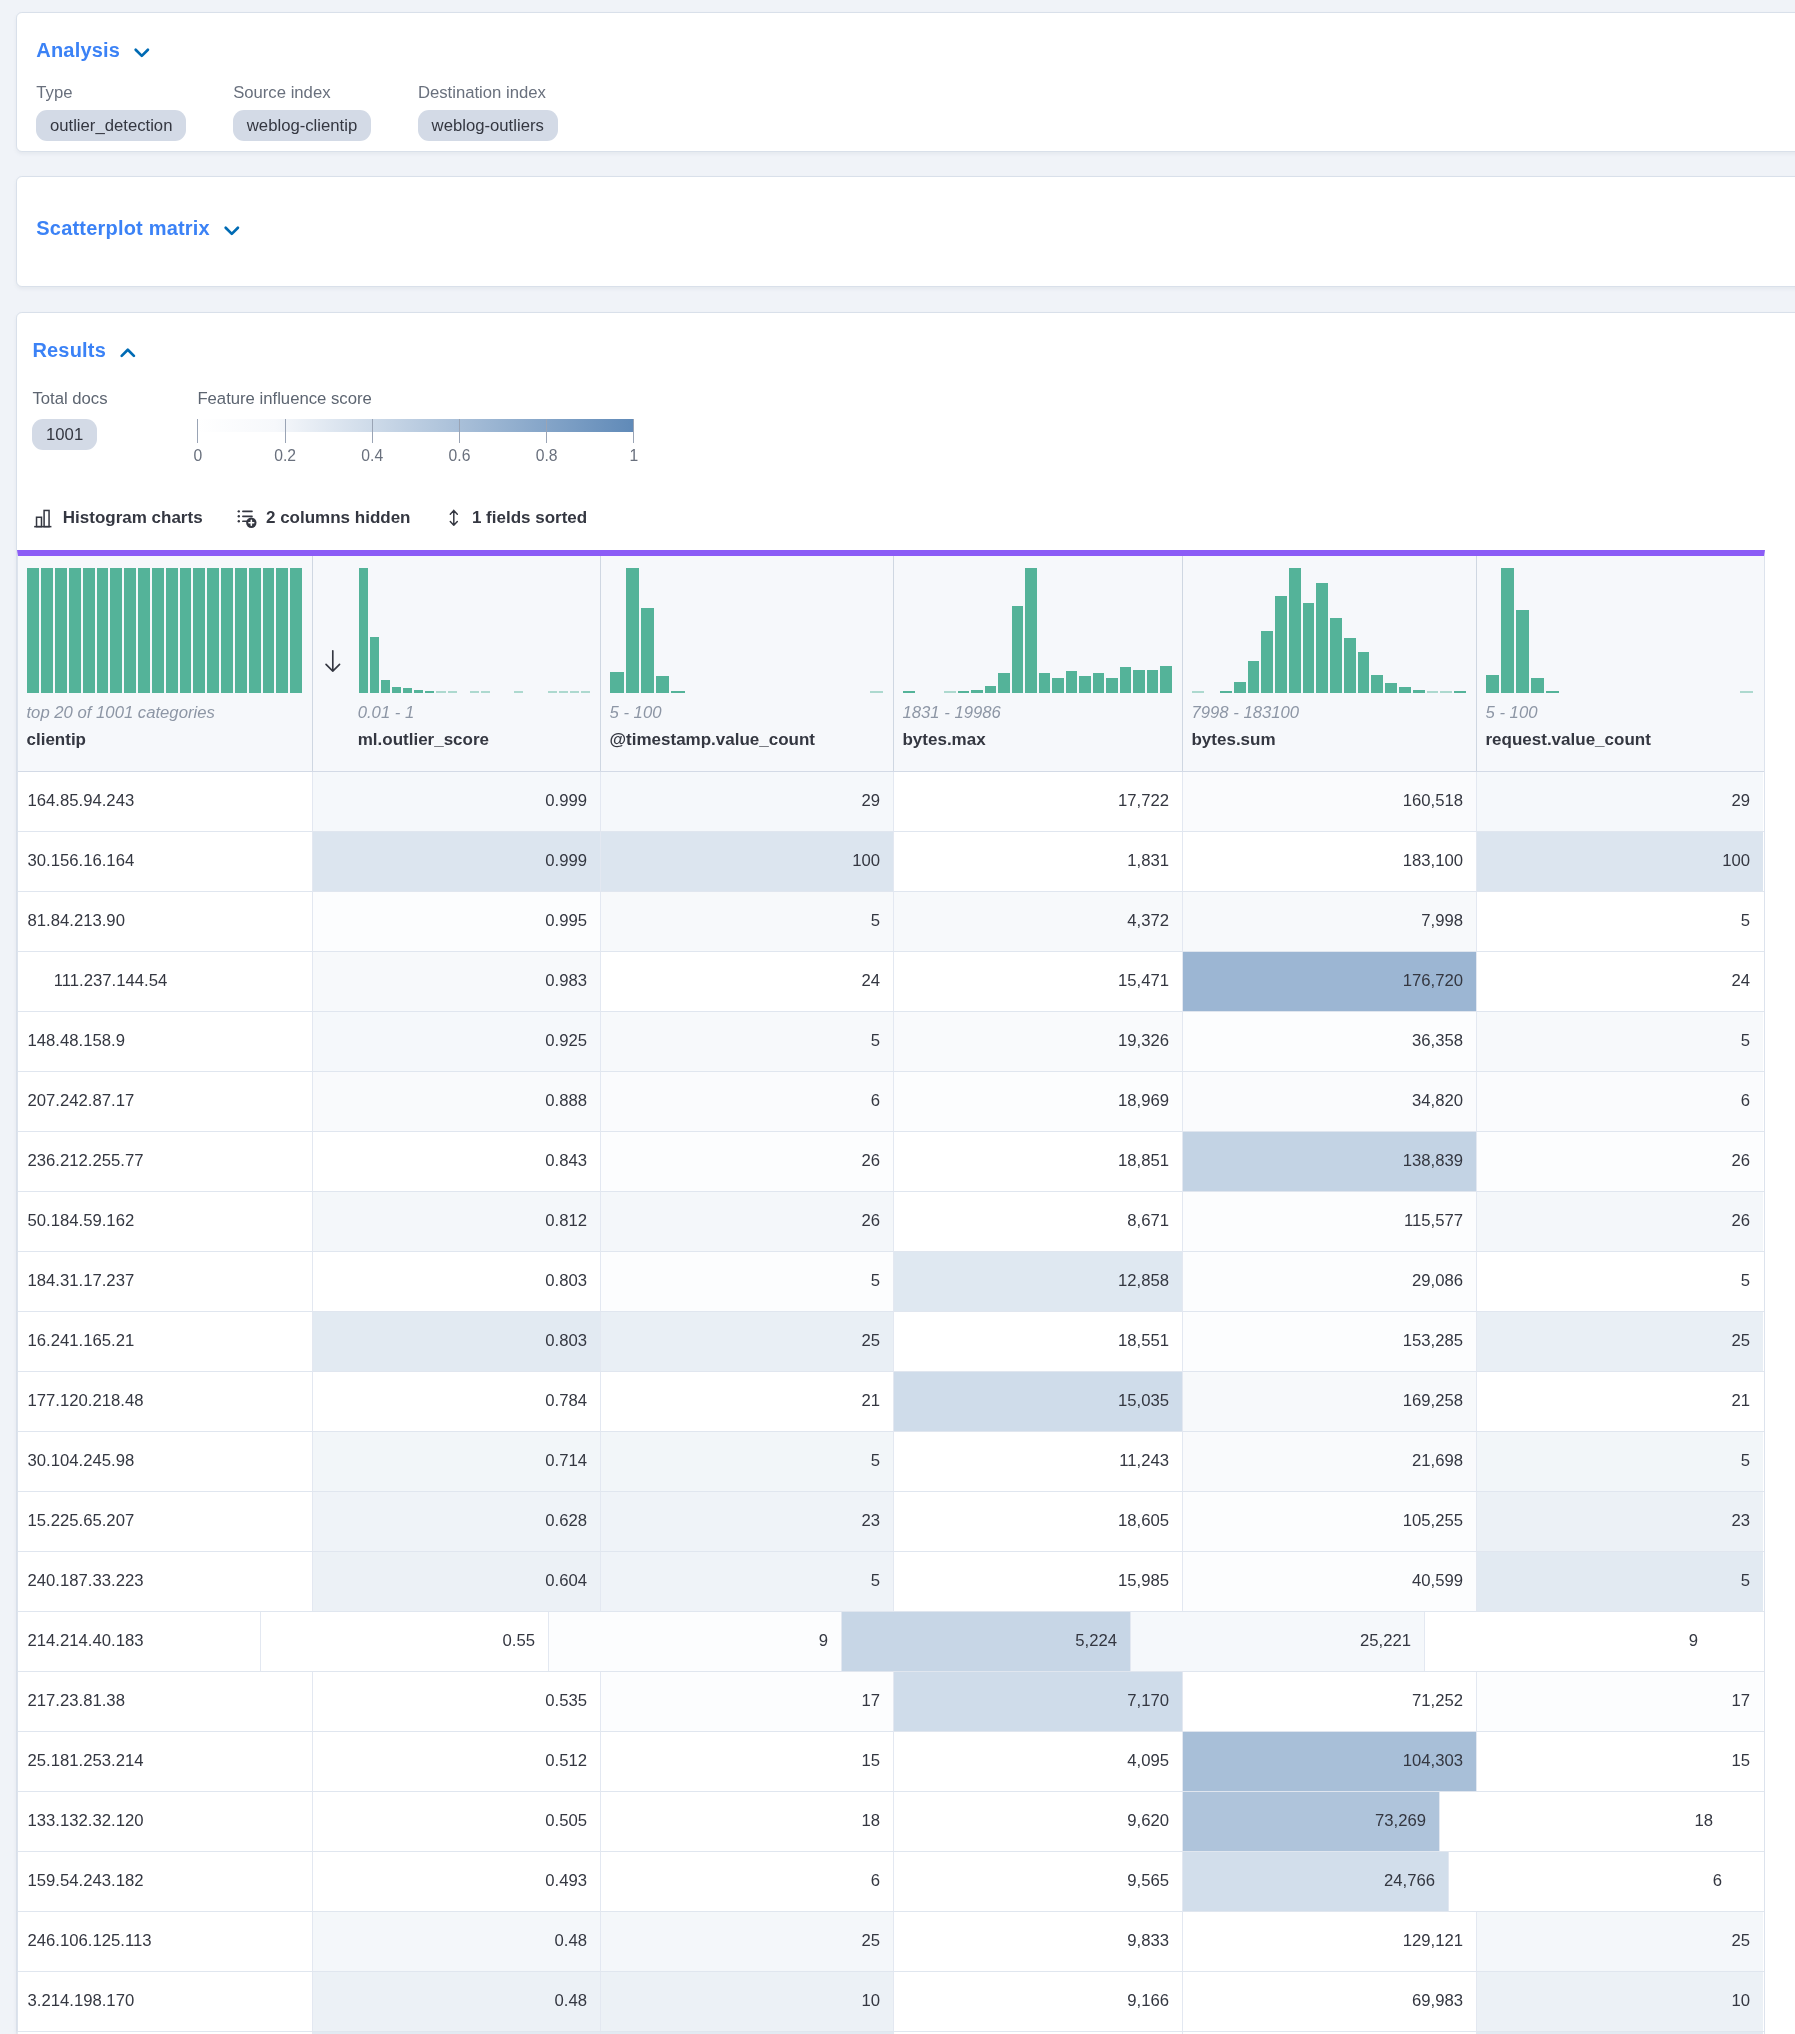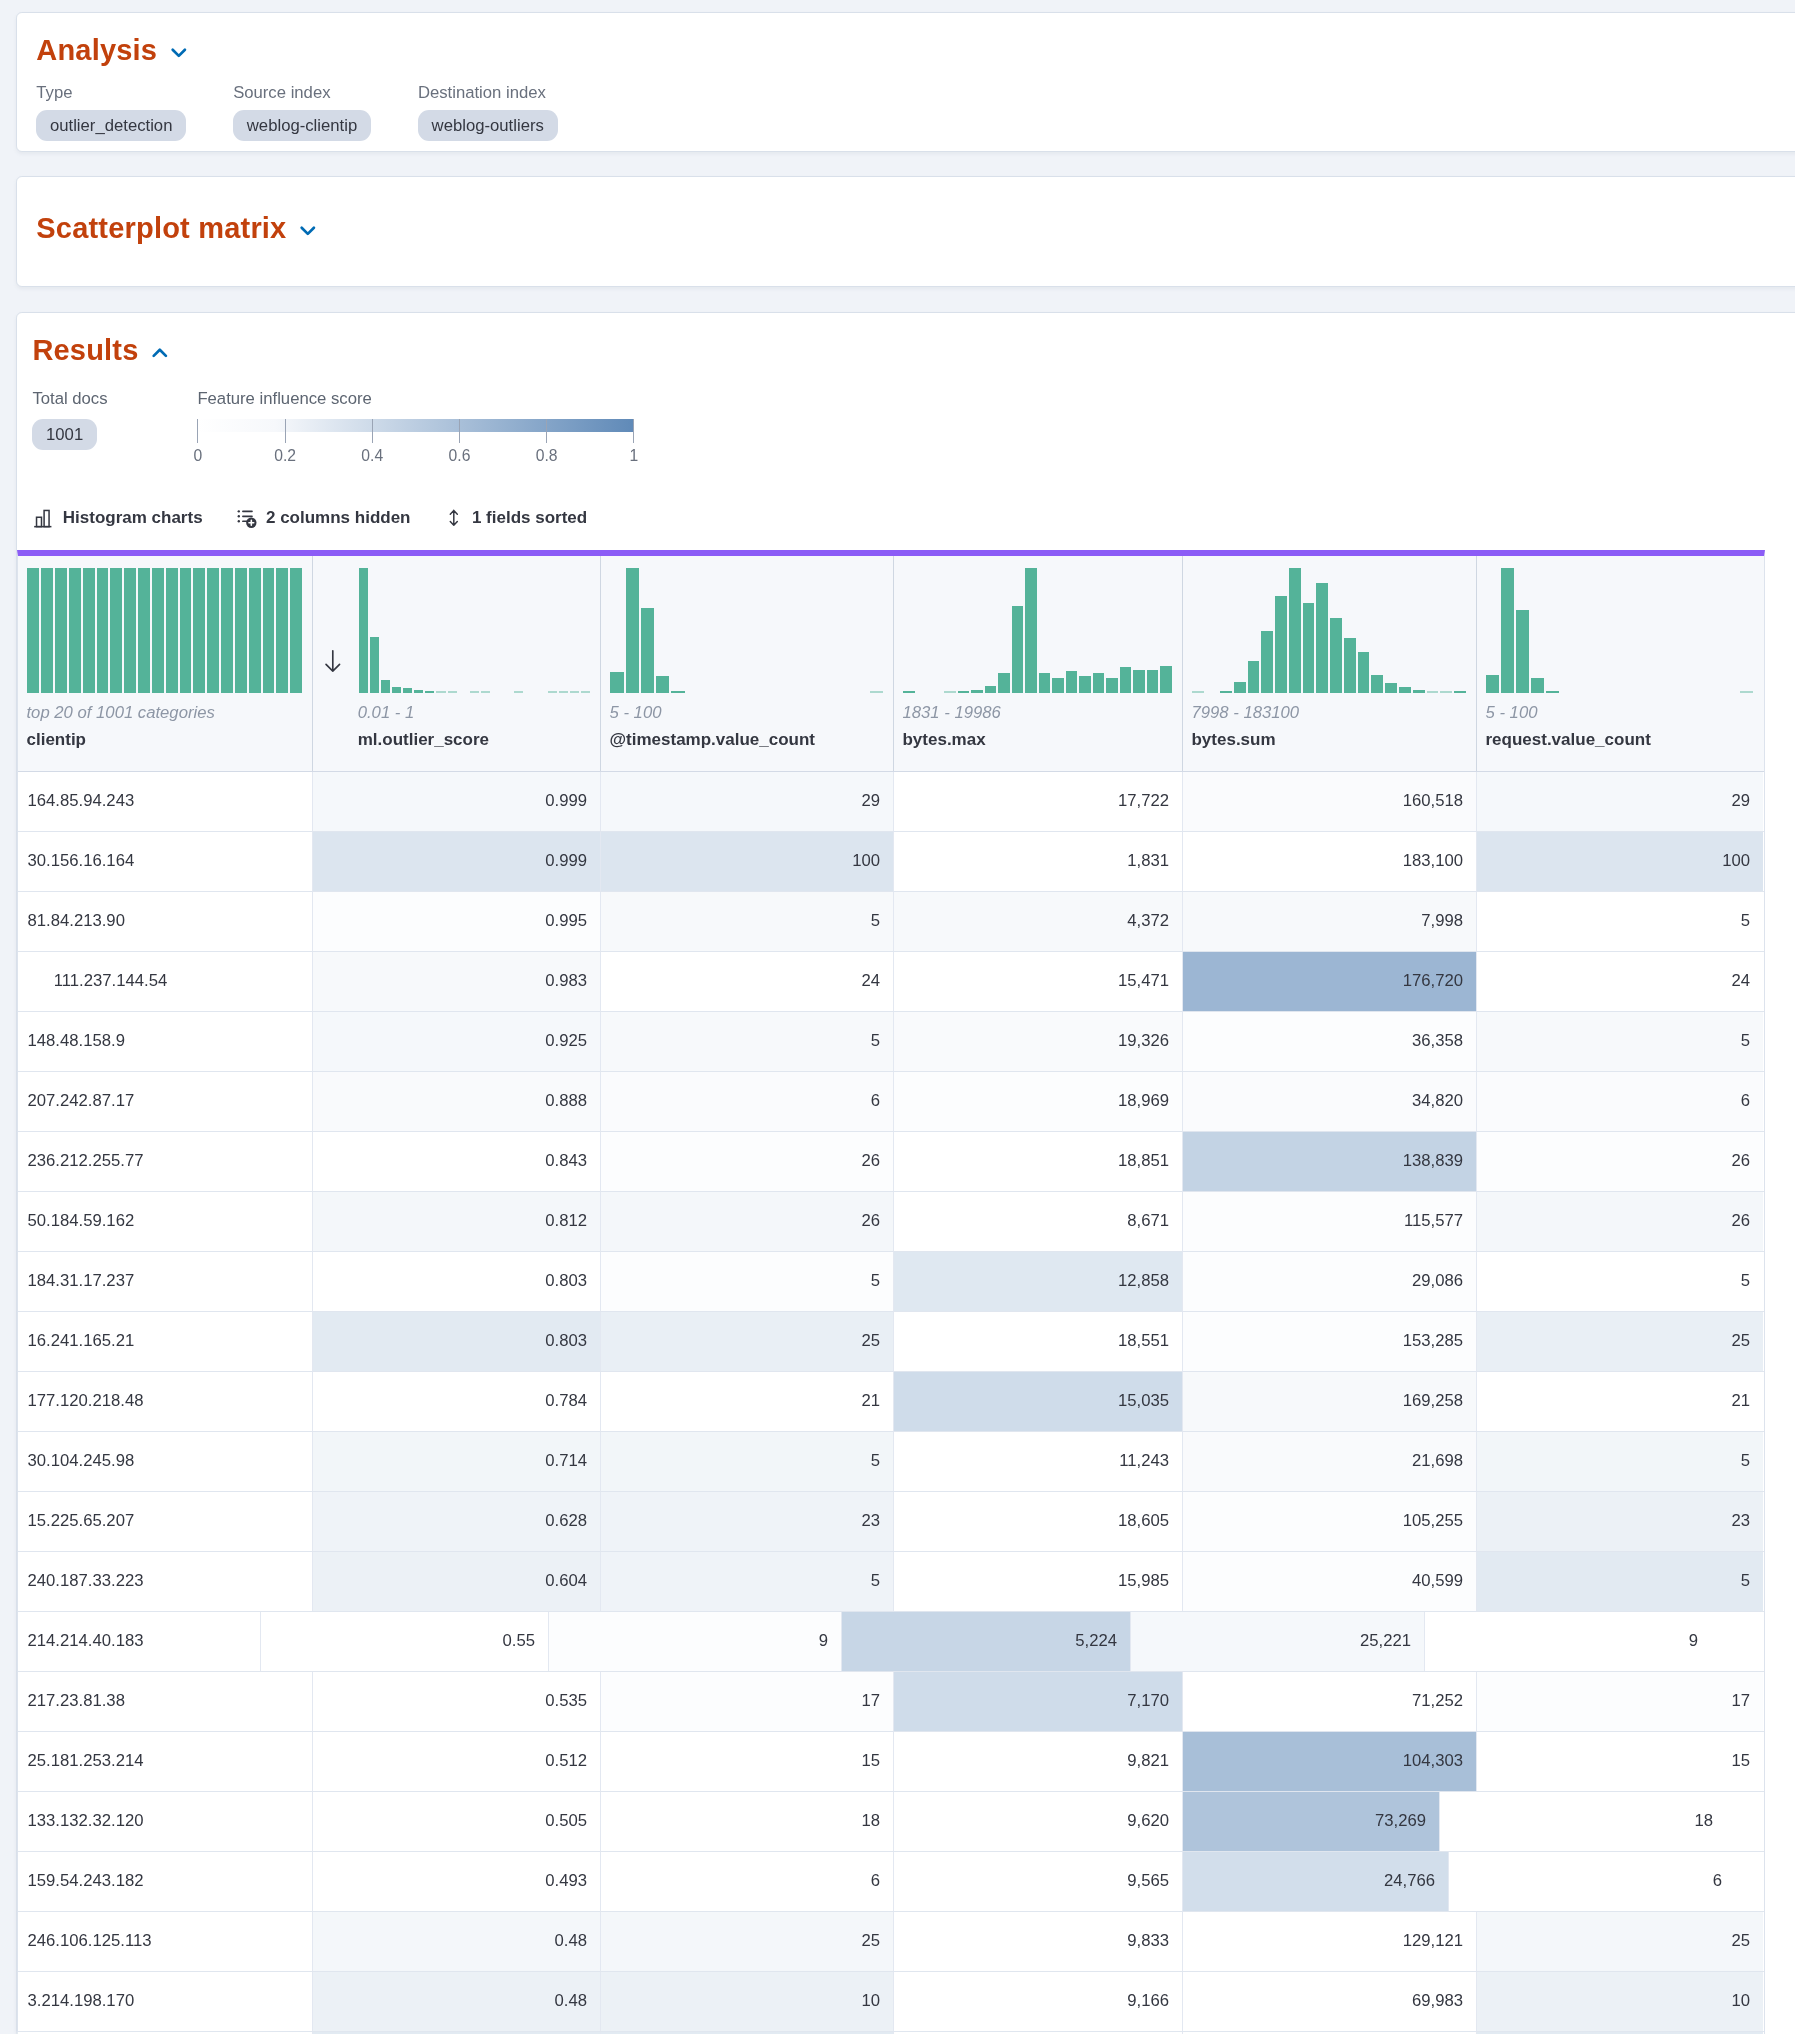--- a/index.html
+++ b/index.html
@@ -5,21 +5,21 @@
   * { box-sizing: border-box; margin: 0; padding: 0; }
   html,body { background:#eef1f7; }
   body { font-family:"Liberation Sans","DejaVu Sans",sans-serif; color:#343741; }
   .page { width:1796px; height:2035px; background:#f0f3f8; padding-top:11.8px; overflow:hidden; }
   .panel { background:#fff; border:1px solid #d9e0ea; border-radius:5.9px;
            margin:0 -13.7px 24.5px 15.7px; box-shadow:0 2px 3.9px rgba(130,140,160,.10); overflow:hidden; }
   .panel-analysis { height:140px; padding:19.6px 19.6px; }
   .panel-scatter  { height:111px; padding:33px 19.6px; }
   .panel-results  { height:1725px; padding:19.6px 0 0 0; }
   .title-row { display:flex; align-items:center; gap:11.8px; height:37px; cursor:pointer; }
-  .panel-title { font-size:29px; font-weight:600; color:#c2410c; letter-spacing:0.2px; }
+  .panel-title { font-size:20px; font-weight:600; color:#3b82f6; letter-spacing:0.2px; }
   .chev { margin-top:3.9px; }
   
   .fields-row { display:flex; gap:47px; margin-top:13.7px; }
   .field-label { font-size:16.7px; color:#69707D; margin-bottom:6.9px; }
   .badge { display:inline-block; background:#d3dae6; color:#343741; font-size:16.7px; font-weight:500;
            padding:4.9px 13.7px; border-radius:11px; line-height:21.6px; }
   
   .pad-l { margin-left:15.7px; }
   .meta-row { display:flex; margin:19.6px 0 0 15.7px; }
   .total-docs { width:118px; }
@@ -638,21 +638,21 @@
             <div class="gcell" style="width: 288px; background: rgb(255, 255, 255);">0.535</div>
             <div class="gcell" style="width: 293px; background: rgb(252, 253, 254);">17</div>
             <div class="gcell" style="width: 289px; background: rgb(207, 220, 234);">7,170</div>
             <div class="gcell" style="width: 294px; background: rgb(255, 255, 255);">71,252</div>
             <div class="gcell" style="width: 286px; background: rgb(252, 253, 254);">17</div>
           </div>
           <div class="grow">
             <div class="gcell left" style="width: 295px; background: rgb(255, 255, 255);">25.181.253.214</div>
             <div class="gcell" style="width: 288px; background: rgb(255, 255, 255);">0.512</div>
             <div class="gcell" style="width: 293px; background: rgb(255, 255, 255);">15</div>
-            <div class="gcell" style="width: 289px; background: rgb(255, 255, 255);">9,821</div>
+            <div class="gcell" style="width: 289px; background: rgb(255, 255, 255);">4,095</div>
             <div class="gcell" style="width: 294px; background: rgb(168, 191, 216);">104,303</div>
             <div class="gcell" style="width: 286px; background: rgb(255, 255, 255);">15</div>
           </div>
           <div class="grow">
             <div class="gcell left" style="width: 295px; background: rgb(255, 255, 255);">133.132.32.120</div>
             <div class="gcell" style="width: 288px; background: rgb(255, 255, 255);">0.505</div>
             <div class="gcell" style="width: 293px; background: rgb(255, 255, 255);">18</div>
             <div class="gcell" style="width: 289px; background: rgb(255, 255, 255);">9,620</div>
             <div class="gcell" style="width: 257px; background: rgb(175, 196, 219);">73,269</div>
             <div class="gcell" style="width: 286px; background: rgb(255, 255, 255);">18</div>

